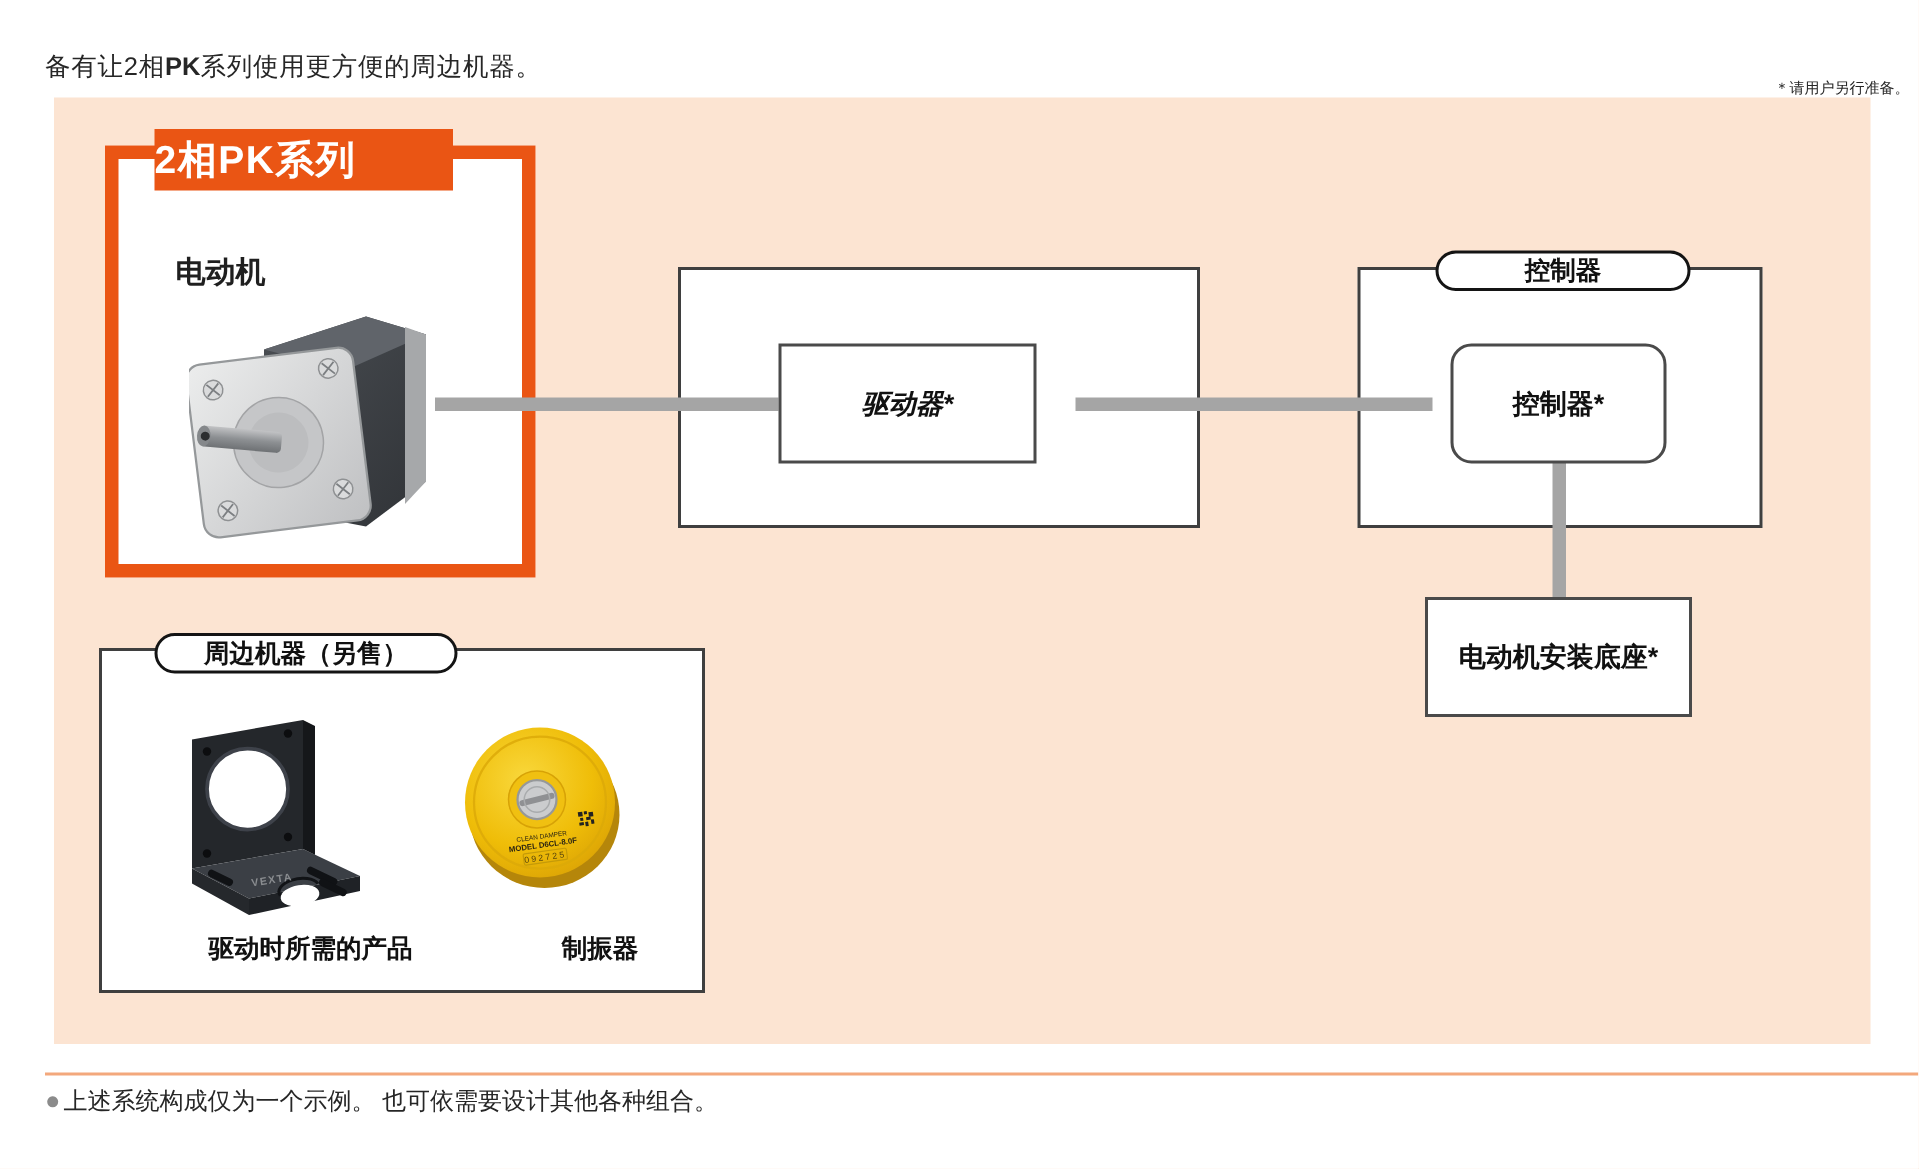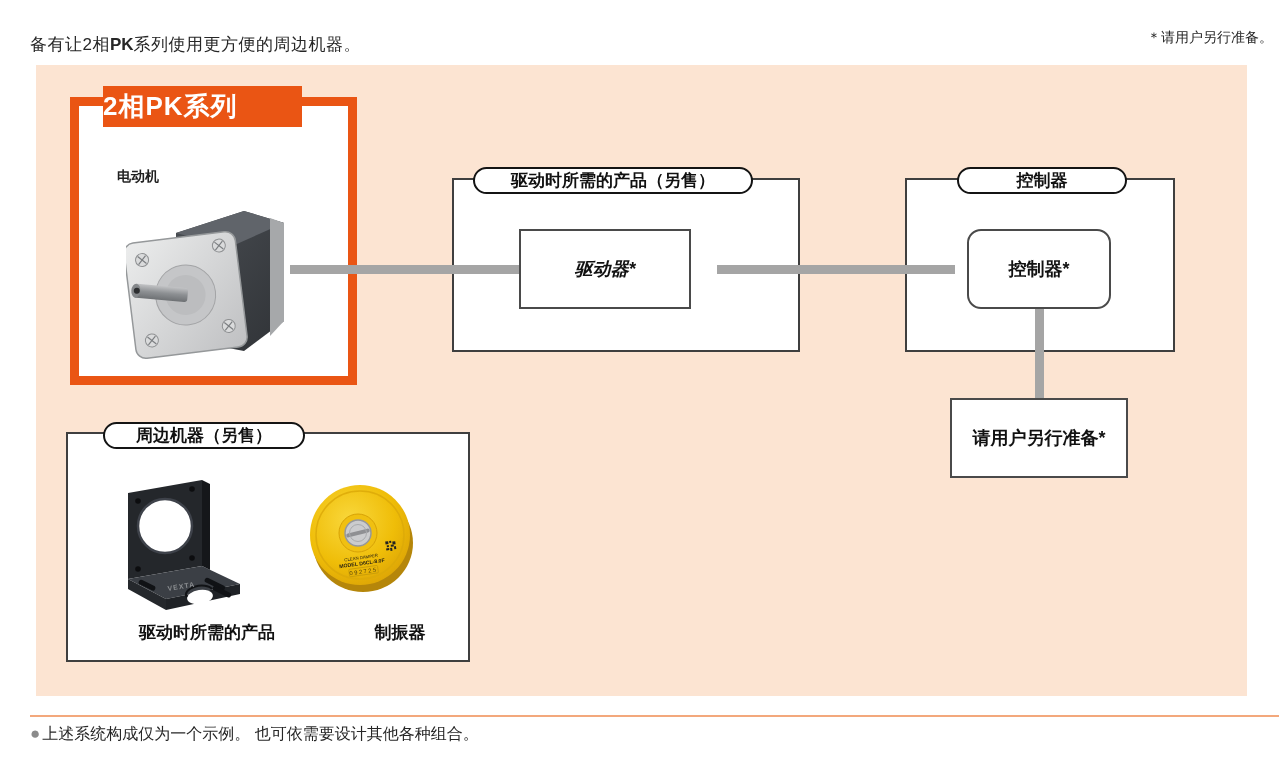--- a/index.html
+++ b/index.html
@@ -4,33 +4,33 @@
 <style>
   * { margin:0; padding:0; box-sizing:border-box; }
   html,body { background:#ffffff; }
   .canvas {
     position:relative; width:1279px; height:779px; background:#ffffff;
     font-family:"Liberation Sans","DejaVu Sans",sans-serif; color:#1f1f1f; overflow:hidden;padding-left:41px;
   }
   
   .intro { position:absolute; left:30px; top:33px; font-size:17px; letter-spacing:0.5px; color:#262626; }
   .intro .b { font-weight:700; letter-spacing:0; }
-  .note  { position:absolute; right:6px; top:29px; font-size:14px; color:#262626; }
+  .note  { position:absolute; right:6px; top:52px; font-size:10px; color:#262626; }
 
   
   .stage { position:absolute; left:36px; top:65px; width:1211px; height:631px;
            background:var(--peach_bg,#fce4d2); }
 
   
   .pk-box { position:absolute; left:34px; top:32px; width:287px; height:288px;
             background:#ffffff; border:9px solid var(--accent_orange,#ea5514); z-index:2; }
   .pk-banner { position:absolute; left:67px; top:21px; width:199px; height:41px; z-index:3;
                background:var(--accent_orange,#ea5514); color:#ffffff; font-size:26px; font-weight:700;
                text-align:left; line-height:41px; letter-spacing:1px; }
-  .motor-label { position:absolute; left:81px; top:103px; font-size:14px; font-weight:700; z-index:3; }
+  .motor-label { position:absolute; left:81px; top:103px; font-size:20px; font-weight:700; z-index:3; }
   .motor-svg { position:absolute; left:90px; top:138px; width:162px; height:158px; z-index:4; }
 
   
   .conn { position:absolute; background:var(--connector_gray,#a5a5a5); z-index:5; }
   .conn-1 { left:254px; top:200px; width:246px; height:9px; }
   .conn-2 { left:681px; top:200px; width:238px; height:9px; }
   .conn-v { left:999px; top:243px; width:9px;  height:91px; }
 
   
   .group-box { position:absolute; background:#ffffff; border:2px solid #3f3f3f; z-index:1; }
@@ -121,28 +121,27 @@
           <circle cx="11" cy="92" r="3" fill="#2c2e30"></circle>
         </g>
       </g>
     </svg>
 
     <div class="conn conn-1"></div>
     <div class="conn conn-2"></div>
     <div class="conn conn-v"></div>
 
     <div class="group-box driver-outer"></div>
-    <div class="pill driver-pill">驱动时所需的产品（另售）</div>
     <div class="unit-box driver-inner">驱动器*</div>
 
     <div class="group-box ctrl-outer"></div>
     <div class="pill ctrl-pill">控制器</div>
     <div class="unit-box ctrl-inner">控制器*</div>
 
-    <div class="unit-box plc-box">请用户另行准备*</div>
+    <div class="unit-box plc-box">电动机安装底座*</div>
 
     <div class="group-box periph-box"></div>
     <div class="pill periph-pill">周边机器（另售）</div>
 
     <svg class="bracket-svg" viewBox="0 0 130 148">
       <path fill-rule="evenodd" fill="#24272b" d="M16,20 L90,7 L90,93 L16,106 Z M53,26 a27,27 0 1,0 0.1,54 a27,27 0 1,0 -0.1,-54 Z"></path>
       <polygon points="90,7 98,11 98,97 90,93" fill="#15171a"></polygon>
       <circle cx="53" cy="53" r="27" fill="none" stroke="#3e424a" stroke-width="2.5"></circle>
       <g fill="#0c0d0f">
         <circle cx="26" cy="28" r="2.8"></circle>

